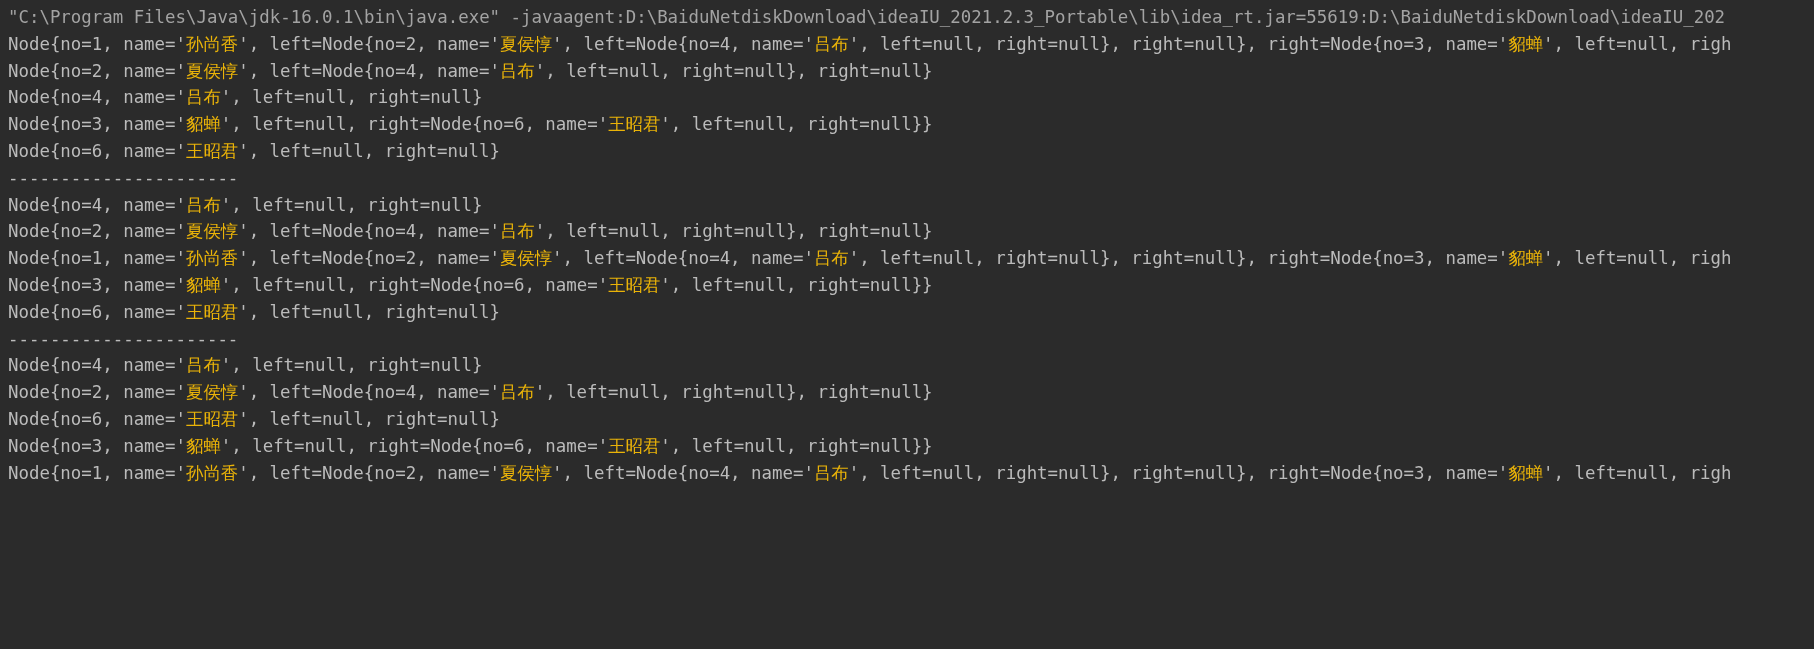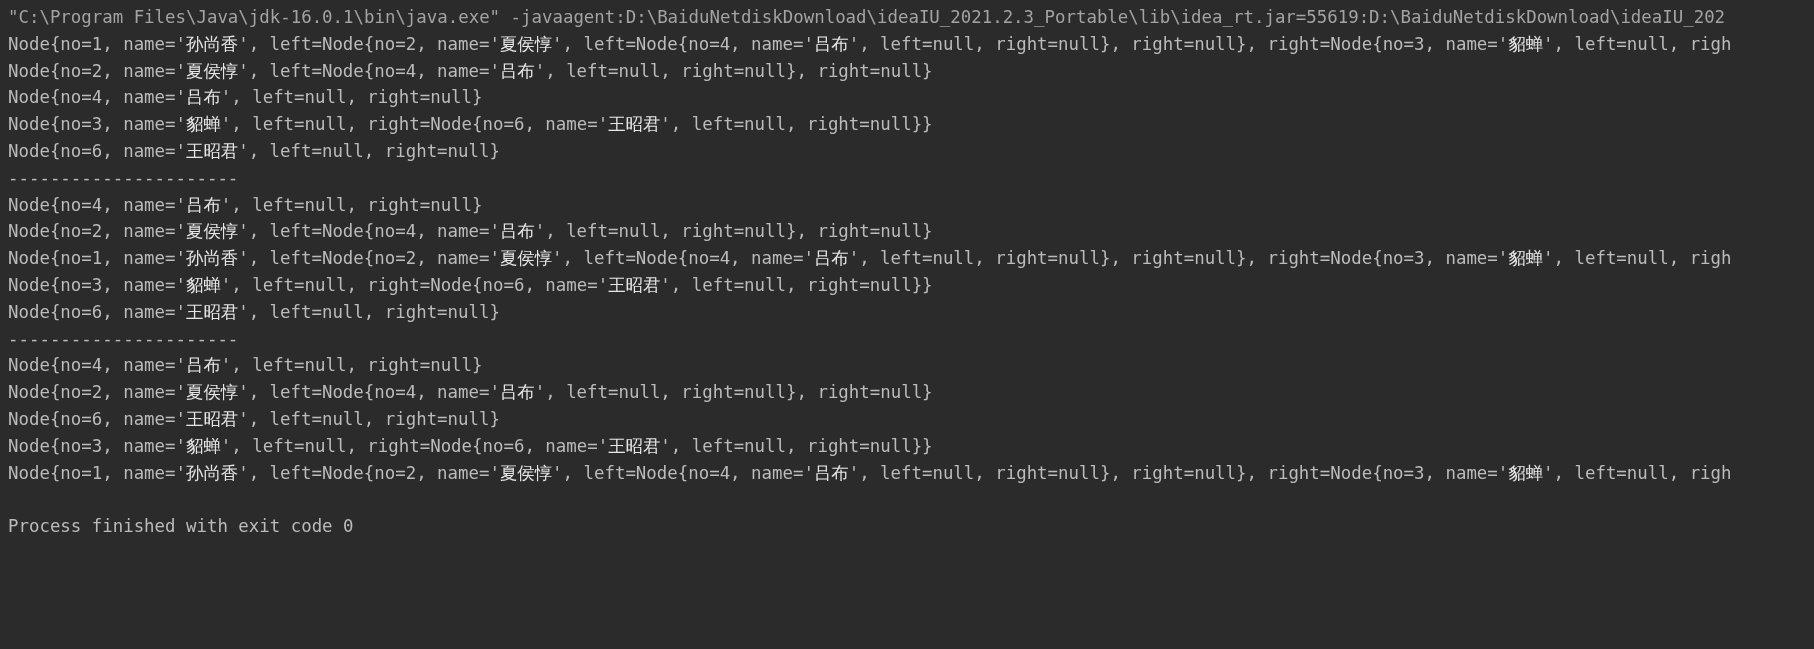--- a/index.html
+++ b/index.html
@@ -57,21 +57,21 @@
   }
 
   
   .line-status {
     color: #bbbbbb;
   }
 
   
   .cjk {
     font-family: Liberation Serif, serif;
-    color: #e5e5e5;
+    color: #eab308;
     letter-spacing: 0;
   }
 </style>
 </head>
 <body>
 
 <div id="console-panel">
     <div class="console-line line-command">"C:\Program Files\Java\jdk-16.0.1\bin\java.exe" -javaagent:D:\BaiduNetdiskDownload\ideaIU_2021.2.3_Portable\lib\idea_rt.jar=55619:D:\BaiduNetdiskDownload\ideaIU_202</div>
     <div class="console-line line-stdout">Node{no=1, name='<span class="cjk">孙尚香</span>', left=Node{no=2, name='<span class="cjk">夏侯惇</span>', left=Node{no=4, name='<span class="cjk">吕布</span>', left=null, right=null}, right=null}, right=Node{no=3, name='<span class="cjk">貂蝉</span>', left=null, righ</div>
     <div class="console-line line-stdout">Node{no=2, name='<span class="cjk">夏侯惇</span>', left=Node{no=4, name='<span class="cjk">吕布</span>', left=null, right=null}, right=null}</div>
@@ -84,14 +84,13 @@
     <div class="console-line line-stdout">Node{no=1, name='<span class="cjk">孙尚香</span>', left=Node{no=2, name='<span class="cjk">夏侯惇</span>', left=Node{no=4, name='<span class="cjk">吕布</span>', left=null, right=null}, right=null}, right=Node{no=3, name='<span class="cjk">貂蝉</span>', left=null, righ</div>
     <div class="console-line line-stdout">Node{no=3, name='<span class="cjk">貂蝉</span>', left=null, right=Node{no=6, name='<span class="cjk">王昭君</span>', left=null, right=null}}</div>
     <div class="console-line line-stdout">Node{no=6, name='<span class="cjk">王昭君</span>', left=null, right=null}</div>
     <div class="console-line line-separator">----------------------</div>
     <div class="console-line line-stdout">Node{no=4, name='<span class="cjk">吕布</span>', left=null, right=null}</div>
     <div class="console-line line-stdout">Node{no=2, name='<span class="cjk">夏侯惇</span>', left=Node{no=4, name='<span class="cjk">吕布</span>', left=null, right=null}, right=null}</div>
     <div class="console-line line-stdout">Node{no=6, name='<span class="cjk">王昭君</span>', left=null, right=null}</div>
     <div class="console-line line-stdout">Node{no=3, name='<span class="cjk">貂蝉</span>', left=null, right=Node{no=6, name='<span class="cjk">王昭君</span>', left=null, right=null}}</div>
     <div class="console-line line-stdout">Node{no=1, name='<span class="cjk">孙尚香</span>', left=Node{no=2, name='<span class="cjk">夏侯惇</span>', left=Node{no=4, name='<span class="cjk">吕布</span>', left=null, right=null}, right=null}, right=Node{no=3, name='<span class="cjk">貂蝉</span>', left=null, righ</div>
     <div class="console-line line-blank"></div>
-    <div class="console-line line-status">Process finished with exit code 0</div>
   </div>
 
 </body></html>

